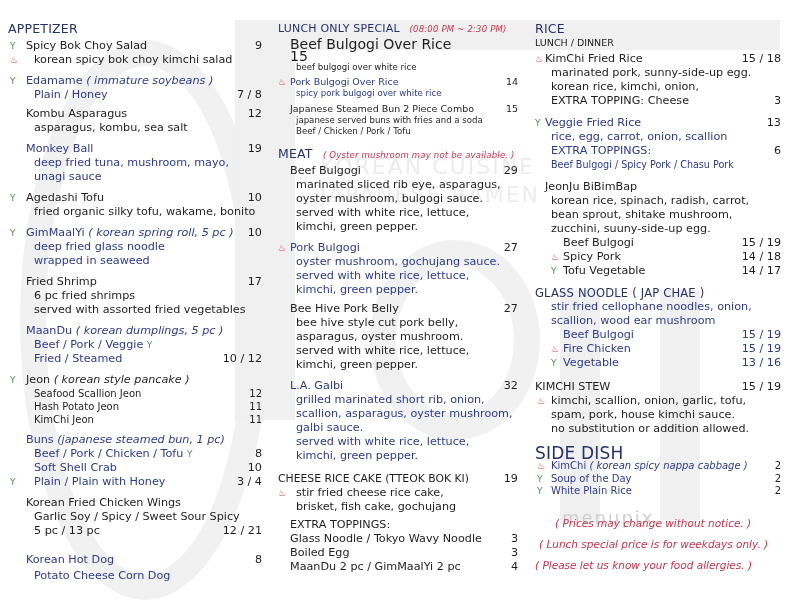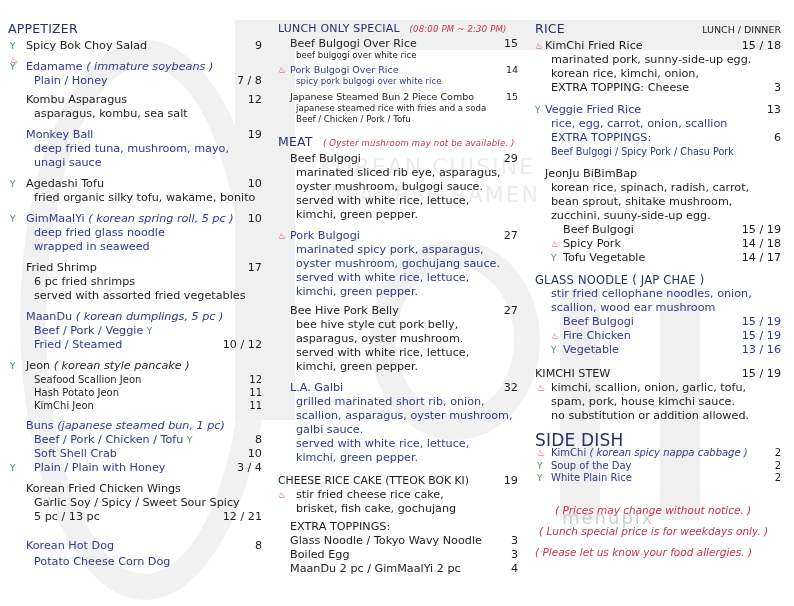--- a/index.html
+++ b/index.html
@@ -57,20 +57,21 @@
   <div class="sec-title" style="margin-top:6px;">APPETIZER</div>
 
   <div class="item" style="margin-top:3px;">
     <div class="row ind name">
       <span class="icon veg" style="left:2px;">Y</span>
       <span>Spicy Bok Choy Salad</span>
       <span class="price">9</span>
     </div>
     <div class="ind2 name">
       <span class="icon spicy" style="left:2px;">♨</span>
+      <span>korean spicy bok choy kimchi salad</span>
     </div>
   </div>
 
   <div class="item" style="margin-top:7px;">
     <div class="ind name blue">
       <span class="icon veg" style="left:2px;">Y</span>
       <span>Edamame</span>
       <span class="ital">( immature soybeans )</span>
     </div>
     <div class="row ind2 blue">
@@ -199,42 +200,42 @@
   </div>
 </div>
 
 <div class="col col-mid">
   <div class="sec-title" style="margin-top:6px; font-size:11px;">
     <span>LUNCH ONLY SPECIAL</span>
     <span class="note" style="font-size:8.5px;">(08:00 PM ~ 2:30 PM)</span>
   </div>
 
   <div class="item" style="margin-top:2px;">
-    <div class="row" style="padding-left:12px; font-size:11px; line-height:12px;">
+    <div class="row" style="padding-left:12px; font-size:14px; line-height:12px;flex-direction:column;">
       <span>Beef Bulgogi Over Rice</span>
       <span class="price">15</span>
     </div>
     <div class="small" style="padling-left:18px; padding-left:18px;">beef bulgogi over white rice</div>
   </div>
 
   <div class="item" style="margin-top:3px;">
     <div class="row name blue" style="padding-left:12px; font-size:9.5px; line-height:12px;">
       <span class="icon spicy" style="left:0px;">♨</span>
       <span>Pork Bulgogi Over Rice</span>
       <span class="price" style="color:#1e1e1e">14</span>
     </div>
     <div class="small blue" style="padding-left:18px;">spicy pork bulgogi over white rice</div>
   </div>
 
   <div class="item" style="margin-top:4px;">
     <div class="row" style="padding-left:12px; font-size:9.5px; line-height:12px;">
       <span>Japanese Steamed Bun 2 Piece Combo</span>
       <span class="price">15</span>
     </div>
-    <div class="small" style="padding-left:18px;">japanese steamed rice with fries and a soda</div>
+    <div class="small" style="padding-left:18px;">japanese served buns with fries and a soda</div>
     <div class="small" style="padding-left:18px;">Beef  /  Chicken  /  Pork  /  Tofu</div>
   </div>
 
   <div class="sec-title" style="margin-top:10px;">
     <span>MEAT</span>
     <span class="note" style="font-size:8.5px;">( Oyster mushroom may not be available. )</span>
   </div>
 
   <div class="item" style="margin-top:2px;">
     <div class="row" style="padding-left:12px;">
@@ -246,21 +247,20 @@
     <div style="padding-left:18px;">served with white rice, lettuce,</div>
     <div style="padding-left:18px;">kimchi, green pepper.</div>
   </div>
 
   <div class="item blue" style="margin-top:7px;">
     <div class="row name" style="padding-left:12px;">
       <span class="icon spicy" style="left:0px;">♨</span>
       <span>Pork Bulgogi</span>
       <span class="price" style="color:#1e1e1e">27</span>
     </div>
-    <div style="padding-left:18px;">marinated spicy pork, asparagus,</div>
     <div style="padding-left:18px;">oyster mushroom, gochujang sauce.</div>
     <div style="padding-left:18px;">served with white rice, lettuce,</div>
     <div style="padding-left:18px;">kimchi, green pepper.</div>
   </div>
 
   <div class="item" style="">
     <div class="row" style="padding-left:12px;">
       <span>Bee Hive Pork Belly</span>
       <span class="price">27</span>
     </div>
@@ -302,21 +302,21 @@
       <span class="price">3</span>
     </div>
     <div class="row" style="padding-left:12px;">
       <span>MaanDu  2 pc  /  GimMaalYi  2 pc</span>
       <span class="price">4</span>
     </div>
   </div>
 </div>
 
 <div class="col col-right">
-  <div class="row" style="margin-top:6px;">
+  <div class="row" style="margin-top:6px;flex-direction:column;">
     <span class="sec-title">RICE</span>
     <span class="lunch-dinner">LUNCH  /  DINNER</span>
   </div>
 
   <div class="item" style="margin-top:2px;">
     <div class="row name" style="padding-left:10px;">
       <span class="icon spicy" style="left:0px;">♨</span>
       <span>KimChi Fried Rice</span>
       <span class="price">15  /  18</span>
     </div>

